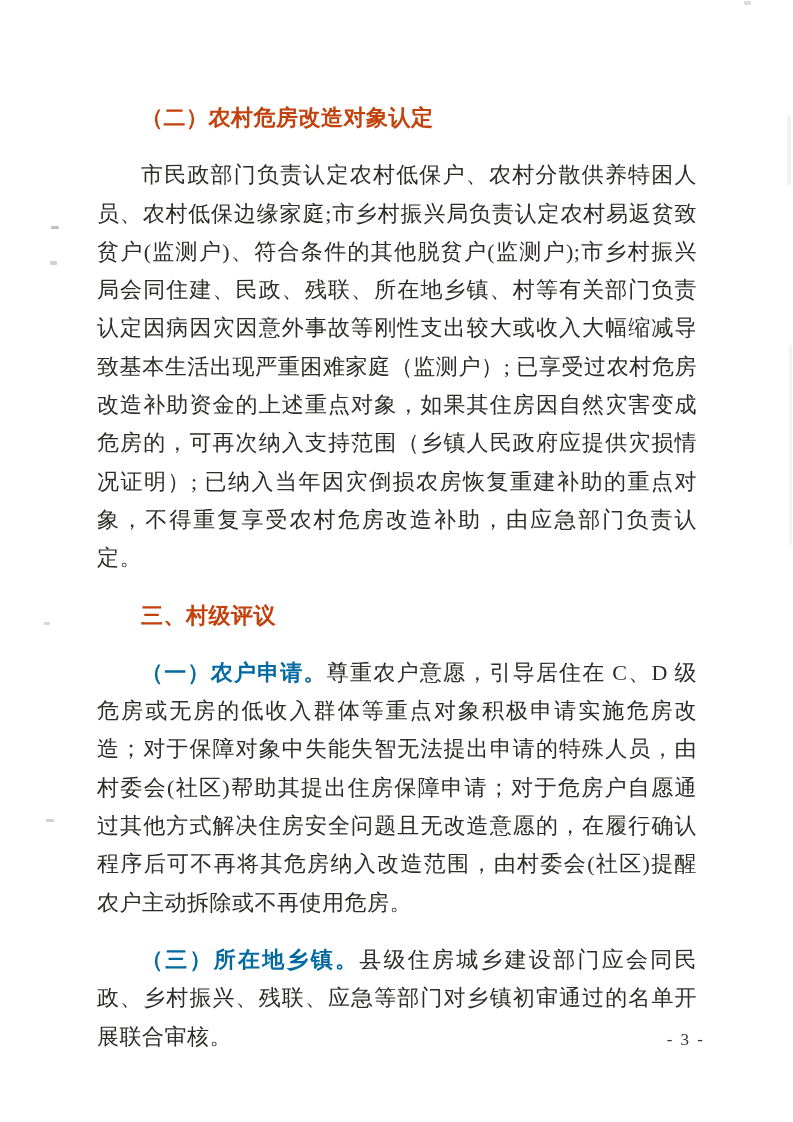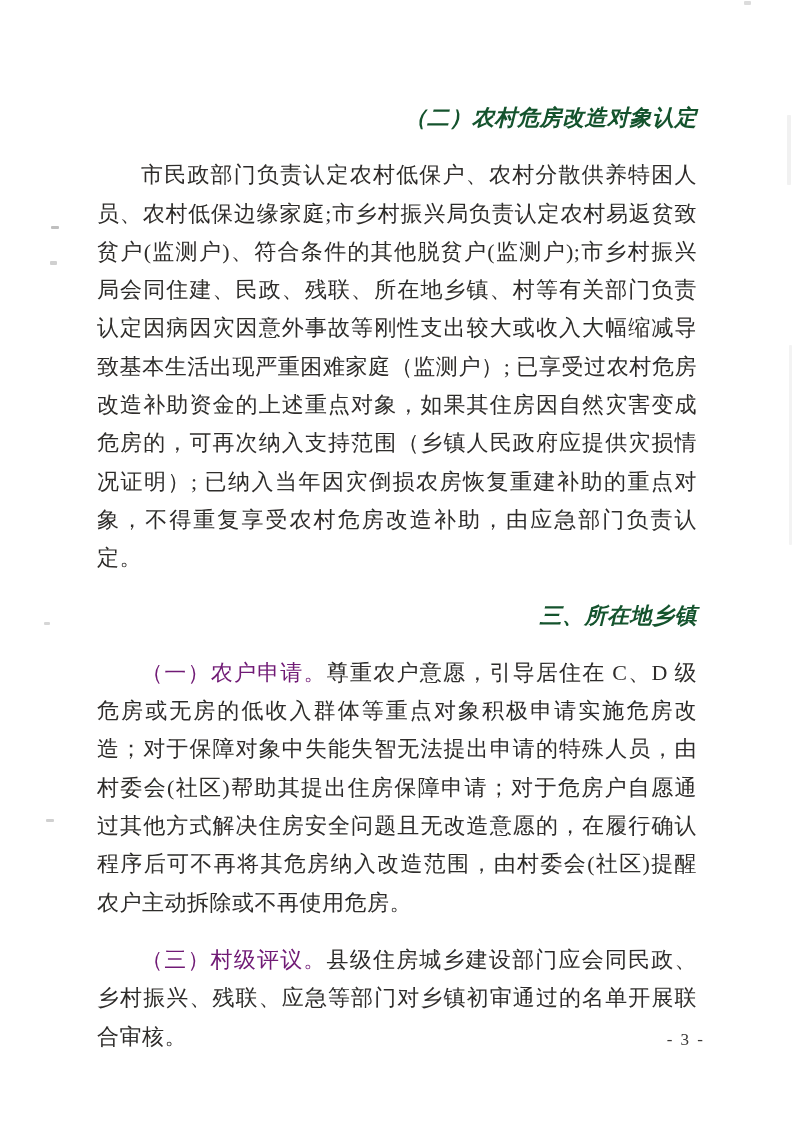--- a/index.html
+++ b/index.html
@@ -24,30 +24,29 @@
     color: #2e2c2a;
     font-size: 22px;
     line-height: 38.3px;
     text-align: justify;
     text-justify: inter-ideograph;
     letter-spacing: 0.5px;
   }
   .heading {
     font-weight: bold;
     text-indent: 2em;
-    text-align: right;
-    color: #14532d;
-    font-style: italic;
+    text-align: left;
+    color: #c2410c;
   }
   .para {
     text-indent: 2em;
   }
   .para .lead {
-    font-weight: normal;
-    color: #701a75;
+    font-weight: bold;
+    color: #0369a1;
   }
   .para + .para, .para + .heading, .heading + .para {
     margin-top: 19px;
   }
   .page-number {
     position: absolute;
     top: 1030px;
     right: 88px;
     font-size: 17px;
     color: #3a3836;
@@ -73,26 +72,26 @@
 <body>
 
 <div class="page">
 
   <div class="content">
 
     <div class="heading">（二）农村危房改造对象认定</div>
 
     <div class="para"><span>市民政部门负责认定农村低保户、农村分散供养特困人员、农村低保边缘家庭;市乡村振兴局负责认定农村易返贫致贫户(监测户)、符合条件的其他脱贫户(监测户);市乡村振兴局会同住建、民政、残联、所在地乡镇、村等有关部门负责认定因病因灾因意外事故等刚性支出较大或收入大幅缩减导致基本生活出现严重困难家庭（监测户）; 已享受过农村危房改造补助资金的上述重点对象，如果其住房因自然灾害变成危房的，可再次纳入支持范围（乡镇人民政府应提供灾损情况证明）; 已纳入当年因灾倒损农房恢复重建补助的重点对象，不得重复享受农村危房改造补助，由应急部门负责认定。</span></div>
 
-    <div class="heading">三、所在地乡镇</div>
+    <div class="heading">三、村级评议</div>
 
     <div class="para"><span class="lead">（一）农户申请。</span><span>尊重农户意愿，引导居住在 C、D 级危房或无房的低收入群体等重点对象积极申请实施危房改造；对于保障对象中失能失智无法提出申请的特殊人员，由村委会(社区)帮助其提出住房保障申请；对于危房户自愿通过其他方式解决住房安全问题且无改造意愿的，在履行确认程序后可不再将其危房纳入改造范围，由村委会(社区)提醒农户主动拆除或不再使用危房。</span></div>
 
 
-    <div class="para"><span class="lead">（三）村级评议。</span><span>县级住房城乡建设部门应会同民政、乡村振兴、残联、应急等部门对乡镇初审通过的名单开展联合审核。</span></div>
+    <div class="para"><span class="lead">（三）所在地乡镇。</span><span>县级住房城乡建设部门应会同民政、乡村振兴、残联、应急等部门对乡镇初审通过的名单开展联合审核。</span></div>
 
   </div>
 
   <div class="page-number">- 3 -</div>
 
   <div class="speck s1"></div>
   <div class="speck s2"></div>
   <div class="speck s3"></div>
   <div class="speck s4"></div>
   <div class="speck s5"></div>

